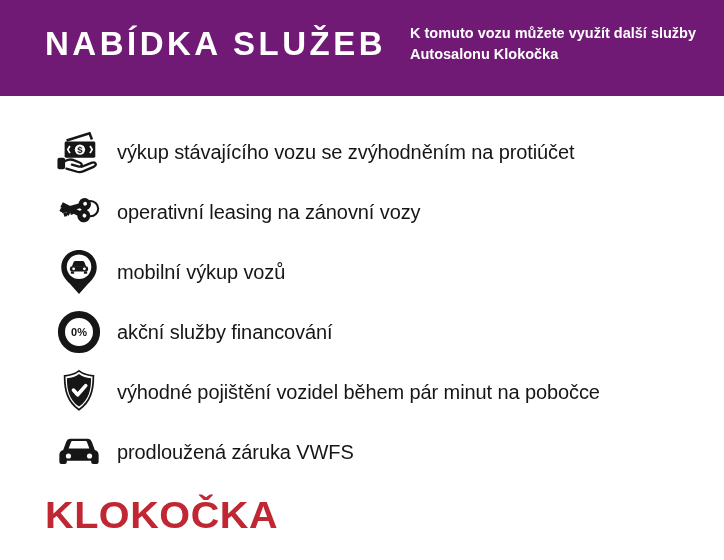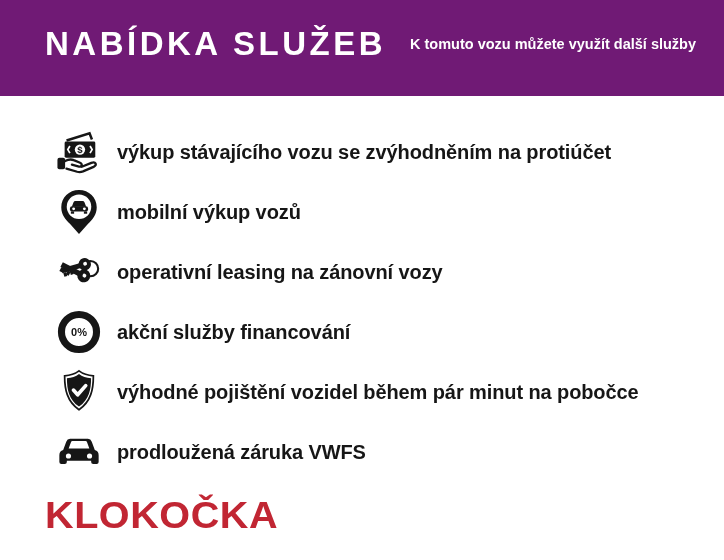--- a/index.html
+++ b/index.html
@@ -23,37 +23,38 @@
   
   .service-list{padding-top:26px;}
   .row{
     height:60px;display:flex;align-items:center;padding-left:54px;
   }
   .icon{
     width:50px;height:50px;display:flex;align-items:center;justify-content:center;
     flex:none;
   }
   .label{
-    margin-left:13px;font-size:20px;font-weight:bold;color:#161616;
+    margin-left:13px;font-size:20px;font-weight:normal;color:#161616;
     letter-spacing:-0.1px;white-space:nowrap;
   }
   
   .brand{
     margin:13px 0 0 45px;font-size:37px;font-weight:bold;color:#c12633;
     letter-spacing:0.5px;transform:scaleX(1.07);transform-origin:left center;
     white-space:nowrap;
   }
 </style>
 </head>
 <body>
 
 <div class="banner">
   <h1 class="banner-title">NABÍDKA SLUŽEB</h1>
   <div class="banner-tagline">
     <div>K tomuto vozu můžete využít další služby</div>
+    <div>Autosalonu Klokočka</div>
   </div>
 </div>
 
 <div class="service-list">
 
   <div class="row">
     <span class="icon">
       <svg width="46" height="46" viewBox="0 0 48 48" aria-hidden="true">
         <path d="M11 12 L35 4.5 L37.5 11" fill="#ffffff" stroke="#161616" stroke-width="2.6"></path>
         <rect x="9" y="13" width="32" height="17" rx="1.5" fill="#161616"></rect>
@@ -64,54 +65,54 @@
         <rect x="1.5" y="30" width="8" height="12" rx="2" fill="#161616"></rect>
         <path d="M9.5 33.5 q5 -2.8 9 -1 l6 2.5 q3 1.2 2.2 3 q-0.8 1.8 -3.6 1 l-6.5 -1.8 m10.3 2.2 l10 -4 q3.4 -1.3 4.4 0.7 q0.9 2 -2.1 3.4 l-11 4.7 q-3 1.2 -6.1 0.4 l-11.2 -3.2" fill="none" stroke="#161616" stroke-width="2.4" stroke-linecap="round"></path>
       </svg>
     </span>
     <span class="label">výkup stávajícího vozu se zvýhodněním na protiúčet</span>
   </div>
 
   <div class="row">
     <span class="icon">
       <svg width="46" height="46" viewBox="0 0 48 48" aria-hidden="true">
-        <path d="M24 1 C13.5 1 5.5 9 5.5 19 C5.5 27 10 32 14.5 36.2 L24 47 L33.5 36.2 C38 32 42.5 27 42.5 19 C42.5 9 34.5 1 24 1 Z" fill="#161616"></path>
-        <circle cx="24" cy="18.5" r="12.8" fill="#ffffff"></circle>
-        <path d="M16.5 18.5 l1.8 -4.6 q0.5 -1.4 2 -1.4 h7.4 q1.5 0 2 1.4 l1.8 4.6 z" fill="#161616"></path>
-        <rect x="14.5" y="18" width="19" height="5.6" rx="2.4" fill="#161616"></rect>
-        <rect x="15.5" y="23.4" width="3.4" height="2.4" fill="#161616"></rect>
-        <rect x="29.1" y="23.4" width="3.4" height="2.4" fill="#161616"></rect>
-        <circle cx="18.4" cy="20.7" r="1.5" fill="#ffffff"></circle>
-        <circle cx="29.6" cy="20.7" r="1.5" fill="#ffffff"></circle>
-      </svg>
-    </span>
-    <span class="label">mobilní výkup vozů</span>
-  </div>
-
-  <div class="row">
-    <span class="icon">
-      <svg width="46" height="46" viewBox="0 0 48 48" aria-hidden="true">
         <circle cx="36" cy="20.5" r="8" fill="none" stroke="#161616" stroke-width="2.2"></circle>
         <g transform="translate(30 16) rotate(-16)">
           <circle cx="0" cy="0" r="6.5" fill="#161616"></circle>
           <circle cx="0.5" cy="-0.5" r="2" fill="#ffffff"></circle>
           <rect x="-25" y="-2.6" width="21" height="5.2" fill="#161616"></rect>
           <rect x="-24" y="2.4" width="3.2" height="4.2" fill="#161616"></rect>
           <rect x="-17" y="2.4" width="3.2" height="4.2" fill="#161616"></rect>
         </g>
         <g transform="translate(29 28) rotate(27)">
           <circle cx="0" cy="0" r="6.8" fill="#161616"></circle>
           <circle cx="0.5" cy="-0.5" r="2" fill="#ffffff"></circle>
           <rect x="-26" y="-2.8" width="22" height="5.6" fill="#161616"></rect>
           <rect x="-25" y="2.6" width="3.4" height="4.4" fill="#161616"></rect>
           <rect x="-17.5" y="2.6" width="3.4" height="4.4" fill="#161616"></rect>
         </g>
       </svg>
     </span>
     <span class="label">operativní leasing na zánovní vozy</span>
+  </div>
+
+  <div class="row">
+    <span class="icon">
+      <svg width="46" height="46" viewBox="0 0 48 48" aria-hidden="true">
+        <path d="M24 1 C13.5 1 5.5 9 5.5 19 C5.5 27 10 32 14.5 36.2 L24 47 L33.5 36.2 C38 32 42.5 27 42.5 19 C42.5 9 34.5 1 24 1 Z" fill="#161616"></path>
+        <circle cx="24" cy="18.5" r="12.8" fill="#ffffff"></circle>
+        <path d="M16.5 18.5 l1.8 -4.6 q0.5 -1.4 2 -1.4 h7.4 q1.5 0 2 1.4 l1.8 4.6 z" fill="#161616"></path>
+        <rect x="14.5" y="18" width="19" height="5.6" rx="2.4" fill="#161616"></rect>
+        <rect x="15.5" y="23.4" width="3.4" height="2.4" fill="#161616"></rect>
+        <rect x="29.1" y="23.4" width="3.4" height="2.4" fill="#161616"></rect>
+        <circle cx="18.4" cy="20.7" r="1.5" fill="#ffffff"></circle>
+        <circle cx="29.6" cy="20.7" r="1.5" fill="#ffffff"></circle>
+      </svg>
+    </span>
+    <span class="label">mobilní výkup vozů</span>
   </div>
 
   <div class="row">
     <span class="icon">
       <svg width="46" height="46" viewBox="0 0 48 48" aria-hidden="true">
         <circle cx="24" cy="24" r="18.3" fill="none" stroke="#161616" stroke-width="7.4"></circle>
         <text x="24" y="28.2" text-anchor="middle" font-size="11.5" font-weight="bold" fill="#161616" font-family="Liberation Sans, sans-serif">0%</text>
       </svg>
     </span>
     <span class="label">akční služby financování</span>

